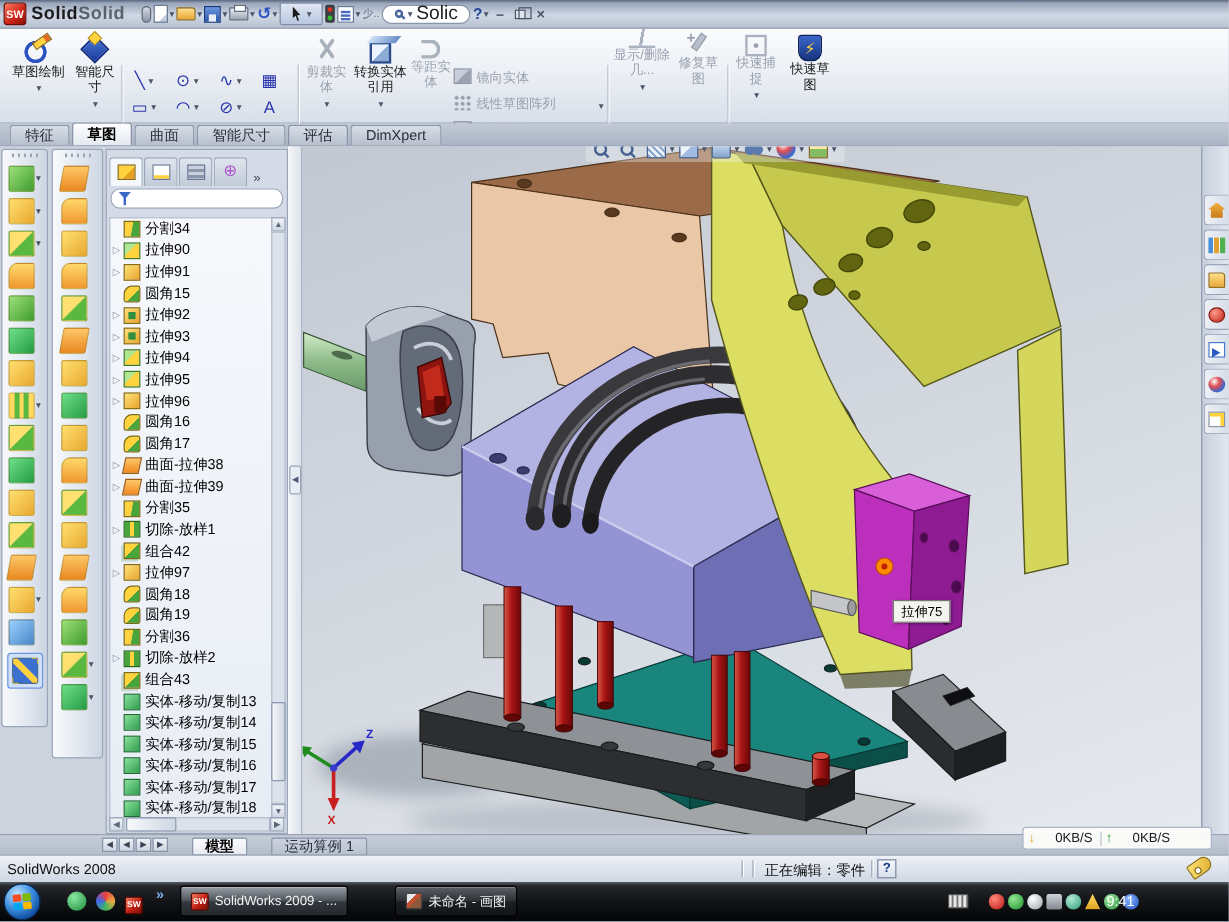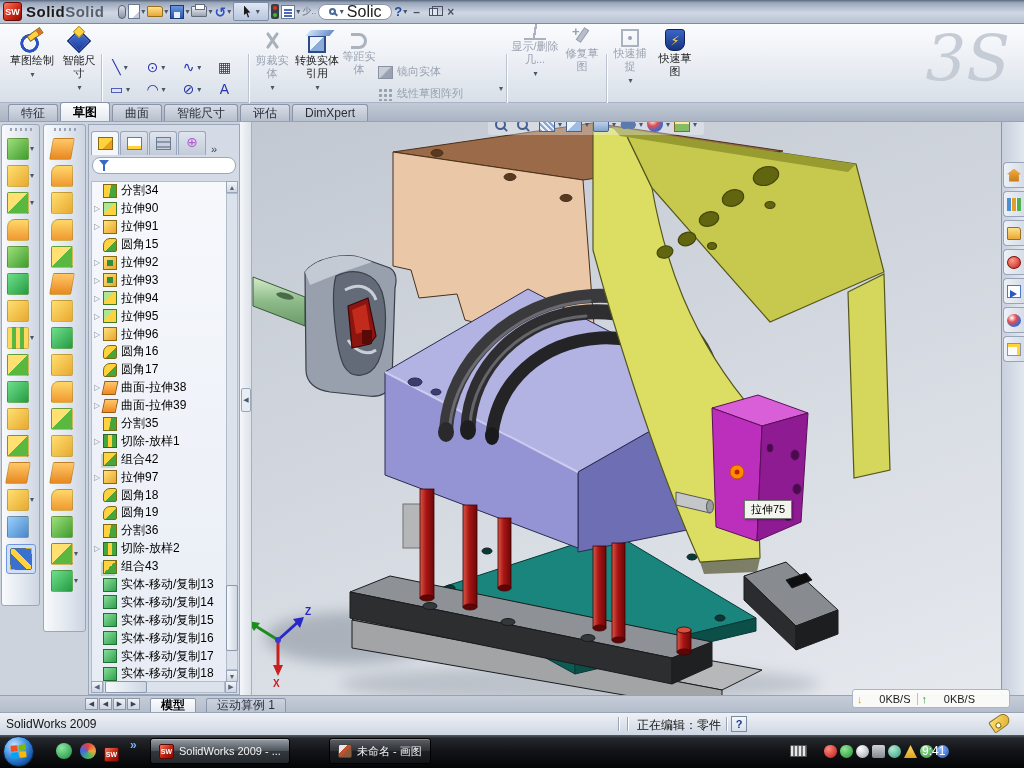--- a/index.html
+++ b/index.html
@@ -63,21 +63,21 @@
   .ic-repair::after{content:"";position:absolute;right:2px;top:3px;width:13px;height:4px;background:#b8bfca;transform:rotate(-55deg);border:1px solid #9aa2b0}
   .ic-snap{width:18px;height:18px;margin:0 auto;border:2px solid #aab2c0;position:relative}
   .ic-snap::after{content:"";position:absolute;left:5px;top:5px;width:4px;height:4px;border-radius:50%;background:#9aa2b0}
   .ic-rapid{width:20px;height:22px;margin:0 auto 1px;background:linear-gradient(180deg,#3a66c8,#16347e);border-radius:3px 3px 8px 8px;color:#ffd23e;font-size:13px;display:flex;align-items:center;justify-content:center;border:1px solid #0e2258}
   .csep{position:absolute;top:30px;height:64px;border-left:1px solid #bcc3cf;border-right:1px solid #fcfdff}
   #egrid{position:absolute;left:102px;top:32px;width:144px;display:grid;grid-template-columns:repeat(4,36px);grid-auto-rows:22px}
   .eg{display:flex;align-items:center;gap:2px;justify-content:center}
   .eg .g{color:#2834ac;font-size:14px;line-height:16px}
   .eg .g.mut{color:#a8b0bc}
   .cmrowgrp{position:absolute;left:378px;top:33px;width:118px}
-  .cmrow{display:flex;align-items:flex-end;gap:4px;height:22px;font-size:11px;color:#9aa2b0}
+  .cmrow{display:flex;align-items:flex-start;gap:4px;height:22px;font-size:11px;color:#9aa2b0}
   
   #tabrow{position:absolute;left:0;top:103px;width:1024px;height:19px;background:linear-gradient(180deg,#c2cad6,#aab4c4);border-bottom:1px solid #98a2b4;display:flex;align-items:flex-end;padding-left:8px;gap:2px}
   .rtab{height:17px;padding:1px 12px;font-size:12px;color:#2a2f3a;background:linear-gradient(180deg,#d8dee8,#b6bfcc);border:1px solid #8a94a8;border-bottom:none;border-radius:3px 3px 0 0;display:flex;align-items:center}
   .rtab.active{background:linear-gradient(180deg,#fdfefe,#e4e9f0);height:19px;font-weight:bold;color:#000}
   
   #main{position:absolute;left:0;top:122px;width:1024px;height:573px;background:#ccd3dd}
   .vtool{position:absolute;top:2px;background:linear-gradient(90deg,#f8fafc,#e2e8f0 55%,#cdd5e2);border:1px solid #9aa6ba;border-radius:3px;display:flex;flex-direction:column;align-items:center;padding-top:3px}
   .grip{width:22px;height:3px;margin-bottom:4px;background:repeating-linear-gradient(90deg,#9aa4b6 0 2px,transparent 2px 5px)}
   .ltrow{display:flex;align-items:center;height:27px}
   .ti{width:22px;height:22px;border-radius:2px;border:1px solid rgba(120,110,40,.35)}
@@ -148,21 +148,21 @@
   .tp-library{background:linear-gradient(90deg,#4a90d8 0 30%,#f8f8f8 30% 36%,#e0a030 36% 64%,#f8f8f8 64% 70%,#50b050 70%)}
   .tp-explorer{background:linear-gradient(180deg,#ffe08a,#e8a838);border:1px solid #96701c;border-radius:1px 3px 1px 1px}
   .tp-recover{border-radius:50%;background:radial-gradient(circle at 35% 30%,#ff9a8a,#c02018);border:1px solid #801008}
   .tp-palette{background:#fff;border:1px solid #4878c8;position:relative}
   .tp-palette::after{content:"";position:absolute;left:2px;top:4px;width:0;height:0;border:4px solid transparent;border-left:7px solid #2a5ac0}
   .tp-appearance{border-radius:50%;background:radial-gradient(circle at 35% 30%,#fff,#e05050 35%,#3868d8 70%,#209040 100%)}
   .tp-props{background:#fdfdfd;border:1px solid #8a94a4;box-shadow:inset -3px 3px 0 #ffd23e}
   
   #doctabs{position:absolute;left:0;top:695px;width:1024px;height:17px;background:linear-gradient(180deg,#c6cdd9,#b4bdcb);border-top:1px solid #98a2b4;display:flex;align-items:center}
   .navb{width:13px;height:12px;margin-left:1px;background:linear-gradient(180deg,#eef1f6,#cdd5e2);border:1px solid #8a96aa;color:#3a4454;font-size:7px;display:flex;align-items:center;justify-content:center}
-  .dtab{height:15px;margin-left:10px;padding:0 10px;font-size:12px;display:flex;align-items:center;border:1px solid #8a96aa;background:linear-gradient(180deg,#ccd3de,#b8c1cf);color:#2a2f3a;border-radius:2px 2px 0 0}
+  .dtab{height:15px;margin-left:20px;padding:0 10px;font-size:12px;display:flex;align-items:center;border:1px solid #8a96aa;background:linear-gradient(180deg,#ccd3de,#b8c1cf);color:#2a2f3a;border-radius:2px 2px 0 0}
   .dtab.active{background:linear-gradient(180deg,#fbfcfe,#e6eaf1);font-weight:bold;color:#000}
   
   #statusbar{position:absolute;left:0;top:712px;width:1024px;height:23px;background:linear-gradient(180deg,#eef1f6,#cfd7e3);border-top:1px solid #9aa4b4;font-size:12px;color:#111}
   .ssep{position:absolute;top:4px;width:1px;height:14px;background:#9aa4b8;box-shadow:1px 0 0 #fff}
   .helpbox{position:absolute;left:731px;top:3px;width:16px;height:16px;border:1px solid #7a88a0;background:linear-gradient(180deg,#f4f7fb,#d8e0ec);color:#1a3a8a;font-weight:bold;font-size:11px;display:flex;align-items:center;justify-content:center}
   .tagicon{position:absolute;left:990px;top:3px;width:20px;height:13px;background:linear-gradient(135deg,#ffe070,#e0b030);border:1px solid #8a7218;border-radius:2px 7px 7px 2px;transform:rotate(-35deg)}
   .tagicon::after{content:"";position:absolute;left:3px;top:4px;width:4px;height:4px;border-radius:50%;background:#fff;border:1px solid #8a7218}
   
   #netov{position:absolute;left:852px;top:689px;width:158px;height:19px;background:rgba(252,252,250,.95);border:1px solid #aab6c8;border-radius:3px;display:flex;align-items:center;font-size:11px;color:#1a1a1a;z-index:40}
   #netov .na{font-weight:bold;margin:0 4px}
@@ -253,21 +253,20 @@
       <span class="dd">▾</span>
     </span>
   <span class="wbtn">–</span>
   <span class="wbtn">
       <span class="ic-restore"></span>
     </span>
   <span class="wbtn">×</span>
 </div>
 
 <div id="cmdbar">
-  <div class="watermark">3S</div>
   <div class="cmbtn" style="left:8px;top:5px;width:48px">
     <div class="cmic ic-sketchdraw"></div>
     <div>草图绘制</div><span class="dd">▾</span>
   </div>
   <div class="cmbtn" style="left:58px;top:5px;width:42px">
     <div class="cmic ic-smartdim"></div>
     <div>智能尺寸</div><span class="dd">▾</span>
   </div>
   <div class="csep" style="left:101px"></div>
   <div id="egrid">
@@ -975,21 +974,21 @@
 
 <div id="netov">
   <span class="na nd">↓</span>
   <span class="nv">0KB/S</span>
   <span class="nsep"></span>
   <span class="na nu">↑</span>
   <span class="nv">0KB/S</span>
 </div>
 
 <div id="statusbar">
-  <span style="position:absolute;left:6px;top:4px">SolidWorks 2009</span>
+  <span style="position:absolute;left:6px;top:4px">SolidWorks 2008</span>
   <span class="ssep" style="left:618px"></span>
     <span class="ssep" style="left:627px"></span>
   <span style="position:absolute;left:637px;top:4px">正在编辑：零件</span>
   <span class="ssep" style="left:726px"></span>
   <span class="helpbox">?</span>
   <span class="tagicon"></span>
 </div>
 
 <div id="taskbar">
   <div id="startorb">

